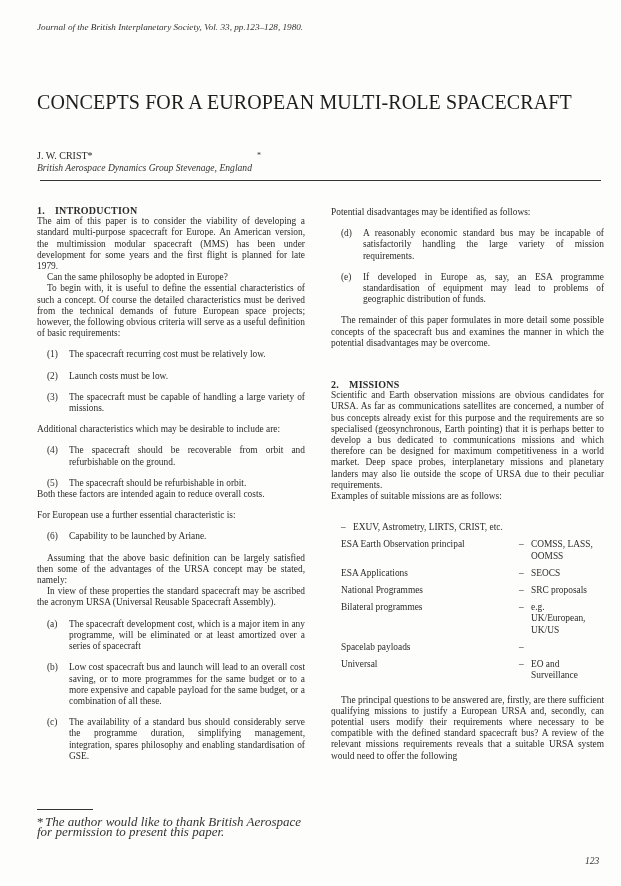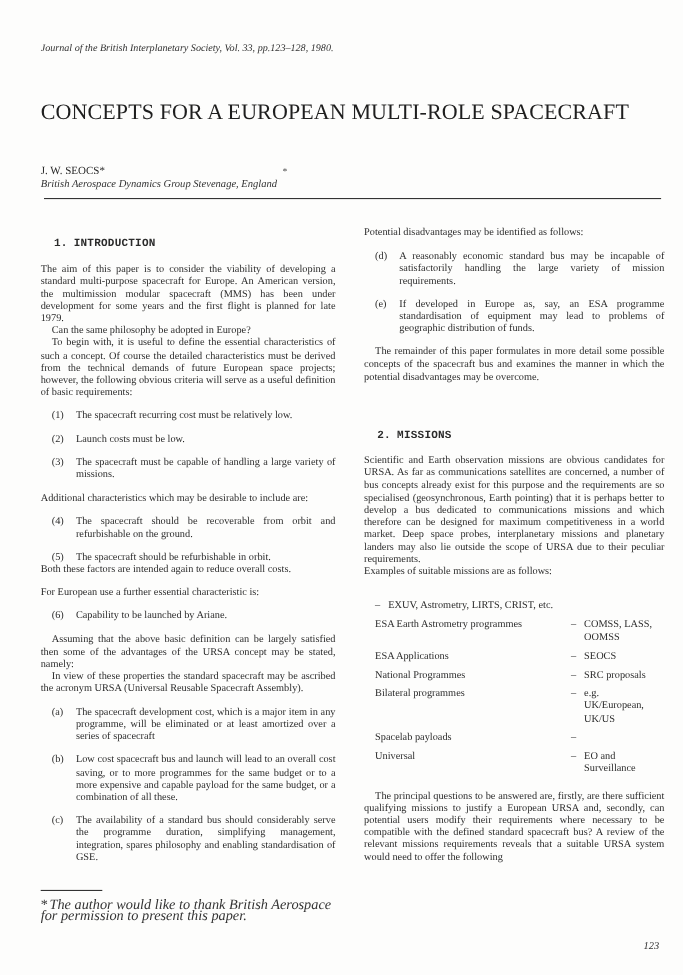--- a/index.html
+++ b/index.html
@@ -1,30 +1,30 @@
 <!DOCTYPE html>
 <html><head>
 <meta charset="utf-8">
 <style>
   html, body { margin: 0; padding: 0; }
   body {
     width: 621px; height: 886px; background: #fdfdfc; position: relative; overflow: hidden;
     font-family: "Liberation Serif", "DejaVu Serif", serif; color: #2a2a2a;
   }
   .abs { position: absolute; }
-  .journal { left: 37px; top: 38px; font-size: 9.2px; font-style: italic; color: #333; }
+  .journal { left: 37px; top: 22px; font-size: 9.2px; font-style: italic; color: #333; }
   .title { left: 37px; top: 91px; font-size: 20px; letter-spacing: 0.1px; color: #1e1e1e; }
   .author { left: 37px; top: 150px; font-size: 10px; color: #2a2a2a; }
   .affil { left: 37px; top: 162px; font-size: 9.6px; font-style: italic; color: #333; }
   .star { left: 257px; top: 151px; font-size: 8px; color: #333; }
   .rule { left: 40px; top: 180px; width: 561px; height: 1px; background: #333; }
   .col { position: absolute; font-size: 9.4px; line-height: 11.2px; text-align: justify; color: #2b2b2b; }
   .col-left { left: 37px; top: 205px; width: 268px; }
   .col-right { left: 331px; top: 207px; width: 273px; }
-  .heading { font-weight: bold; font-size: 10px; margin: 12px; letter-spacing: 0.2px; font-family: Liberation Mono, monospace; }
+  .heading { font-weight: bold; font-size: 10px; margin: 0; letter-spacing: 0.2px; }
   .heading .num { display: inline-block; width: 18px; }
   p { margin: 0; }
   .indent { text-indent: 10px; }
   .list-item { display: flex; margin: 0 0 0 10px; text-align: justify; }
   .list-item .lbl { flex: 0 0 22px; }
   .list-item .txt { flex: 1; }
   .gap-s { height: 7px; }
   .gap-m { height: 10px; }
   .gap-l { height: 30px; }
   .missions-table { margin: 20px 0 0 10px; width: 260px; }
@@ -35,21 +35,21 @@
   .footnote-rule { left: 37px; top: 809px; width: 56px; height: 1px; background: #333; }
   .footnote { left: 37px; top: 817px; width: 268px; font-size: 13px; font-style: italic; line-height: 10px; color: #333; }
   .footnote .fn-star { display: inline-block; width: 8px; font-style: normal; }
   .page-num { left: 585px; top: 856px; font-size: 9.5px; font-style: italic; color: #333; }
 </style>
 </head>
 <body>
 
 <div class="abs journal">Journal of the British Interplanetary Society, Vol. 33, pp.123–128, 1980.</div>
 <div class="abs title">CONCEPTS FOR A EUROPEAN MULTI-ROLE SPACECRAFT</div>
-<div class="abs author">J. W. SEOCS*</div>
+<div class="abs author">J. W. CRIST*</div>
 <div class="abs star">*</div>
 <div class="abs affil">British Aerospace Dynamics Group Stevenage, England</div>
 <div class="abs rule"></div>
 
 <div class="col col-left">
   <h2 class="heading">
     <span class="num">1.</span><span>INTRODUCTION</span>
   </h2>
   <p>The aim of this paper is to consider the viability of developing a standard multi-purpose spacecraft for Europe. An American version, the multimission modular spacecraft (MMS) has been under development for some years and the first flight is planned for late 1979.</p>
   <p class="indent">Can the same philosophy be adopted in Europe?</p>
@@ -134,21 +134,21 @@
   </h2>
   <p>Scientific and Earth observation missions are obvious candidates for URSA. As far as communications satellites are concerned, a number of bus concepts already exist for this purpose and the requirements are so specialised (geosynchronous, Earth pointing) that it is perhaps better to develop a bus dedicated to communications missions and which therefore can be designed for maximum competitiveness in a world market. Deep space probes, interplanetary missions and planetary landers may also lie outside the scope of URSA due to their peculiar requirements.</p>
   <p>Examples of suitable missions are as follows:</p>
 
   <div class="missions-table">
     <div class="mrow">
       <span class="dash">–</span>
       <span class="ex">EXUV, Astrometry, LIRTS, CRIST, etc.</span>
     </div>
     <div class="mrow">
-      <span class="prog">ESA Earth Astrometry programmes</span>
+      <span class="prog">ESA Earth Observation principal</span>
       <span class="dash">–</span>
       <span class="ex">COMSS, LASS, OOMSS</span>
     </div>
     <div class="mrow">
       <span class="prog">ESA Applications</span>
       <span class="dash">–</span>
       <span class="ex">SEOCS</span>
     </div>
     <div class="mrow">
       <span class="prog">National Programmes</span>

